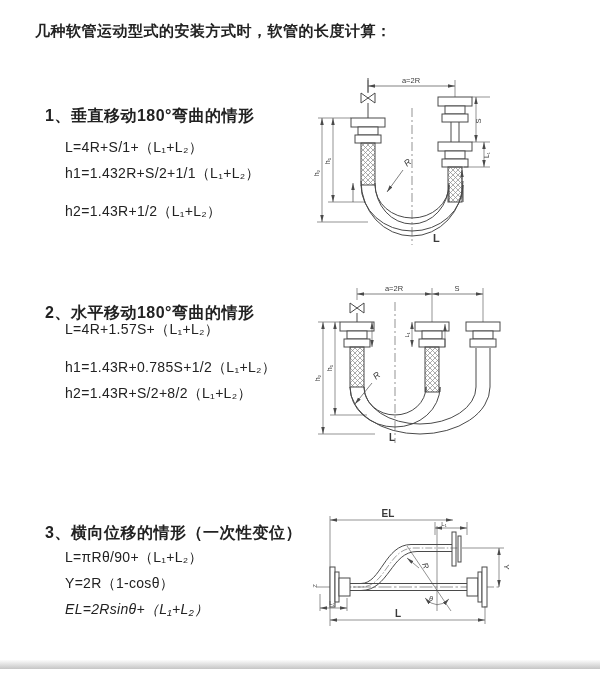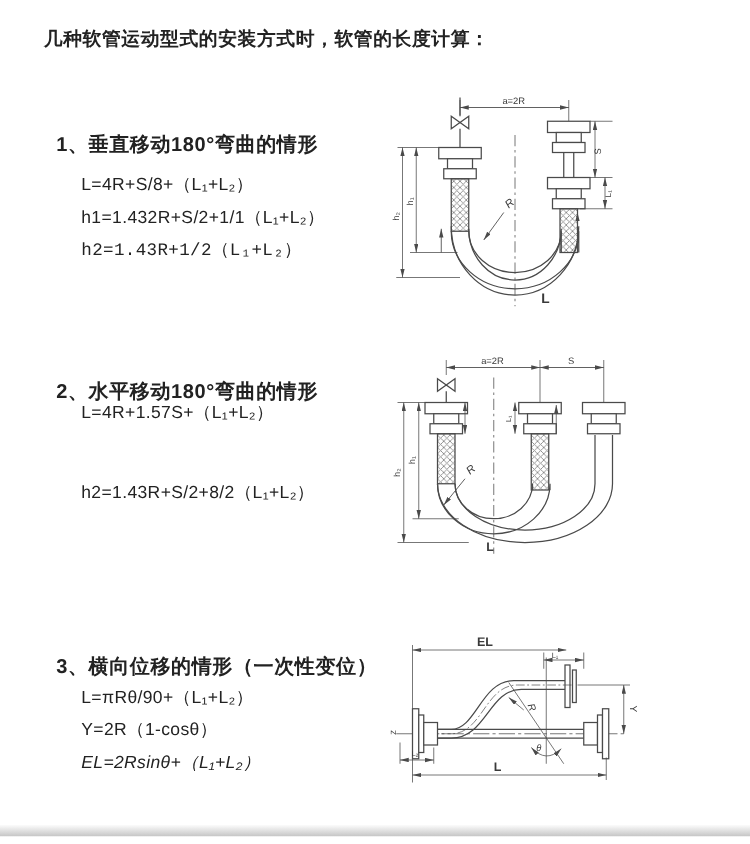--- a/index.html
+++ b/index.html
@@ -18,26 +18,27 @@
     background:linear-gradient(to bottom,rgba(190,190,190,.05),rgba(150,150,150,.55));}
 </style>
 </head>
 <body>
 
 <div class="page">
 
   <div class="title">几种软管运动型式的安装方式时，软管的长度计算：</div>
 
   <div class="sec-h" style="left:45px;top:106px;">1、垂直移动180°弯曲的情形</div>
-  <div class="formula" style="left:65px;top:139px;">L=4R+S/8+（L₁+L₂）</div>
+  <div class="formula" style="left:65px;top:139px;">L=4R+S/1+（L₁+L₂）</div>
   <div class="formula" style="left:65px;top:165px;">h1=1.432R+S/2+1/1（L₁+L₂）</div>
-  <div class="formula" style="left:65px;top:191px;font-family:Liberation Mono, monospace;">h2=1.43R+1/2（L₁+L₂）</div>
+  <div class="formula" style="left:65px;top:203px;">h2=1.43R+1/2（L₁+L₂）</div>
 
   <div class="sec-h" style="left:45px;top:303px;">2、水平移动180°弯曲的情形</div>
   <div class="formula" style="left:65px;top:321px;">L=4R+1.57S+（L₁+L₂）</div>
+  <div class="formula" style="left:65px;top:359px;">h1=1.43R+0.785S+1/2（L₁+L₂）</div>
   <div class="formula" style="left:65px;top:385px;">h2=1.43R+S/2+8/2（L₁+L₂）</div>
 
   <div class="sec-h" style="left:45px;top:523px;">3、横向位移的情形（一次性变位）</div>
   <div class="formula" style="left:65px;top:549px;">L=πRθ/90+（L₁+L₂）</div>
   <div class="formula" style="left:65px;top:575px;">Y=2R（1-cosθ）</div>
   <div class="formula" style="left:65px;top:601px;font-style:italic;">EL=2Rsinθ+（L₁+L₂）</div>
 
   <div class="dwg" style="left:308px;top:70px;">
   <svg width="230" height="190" viewBox="0 0 230 190">
     <defs>

